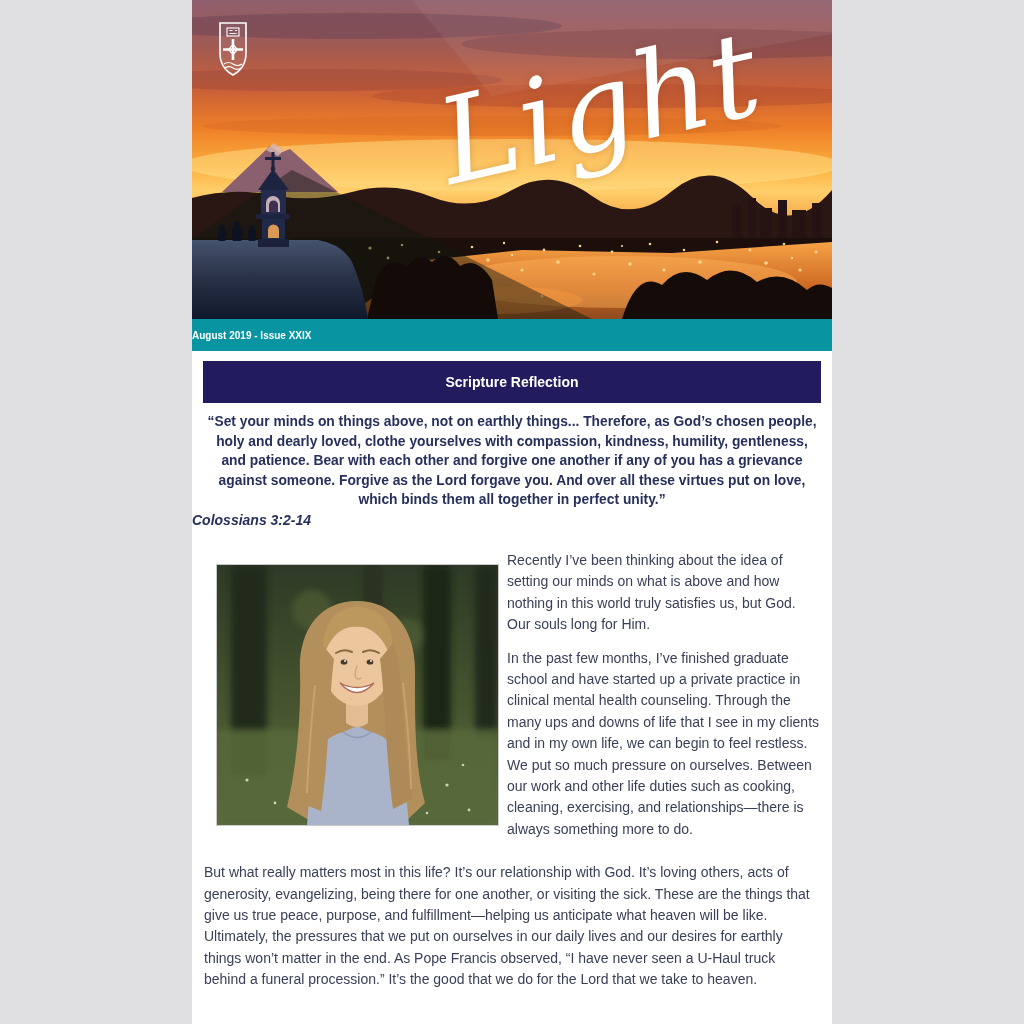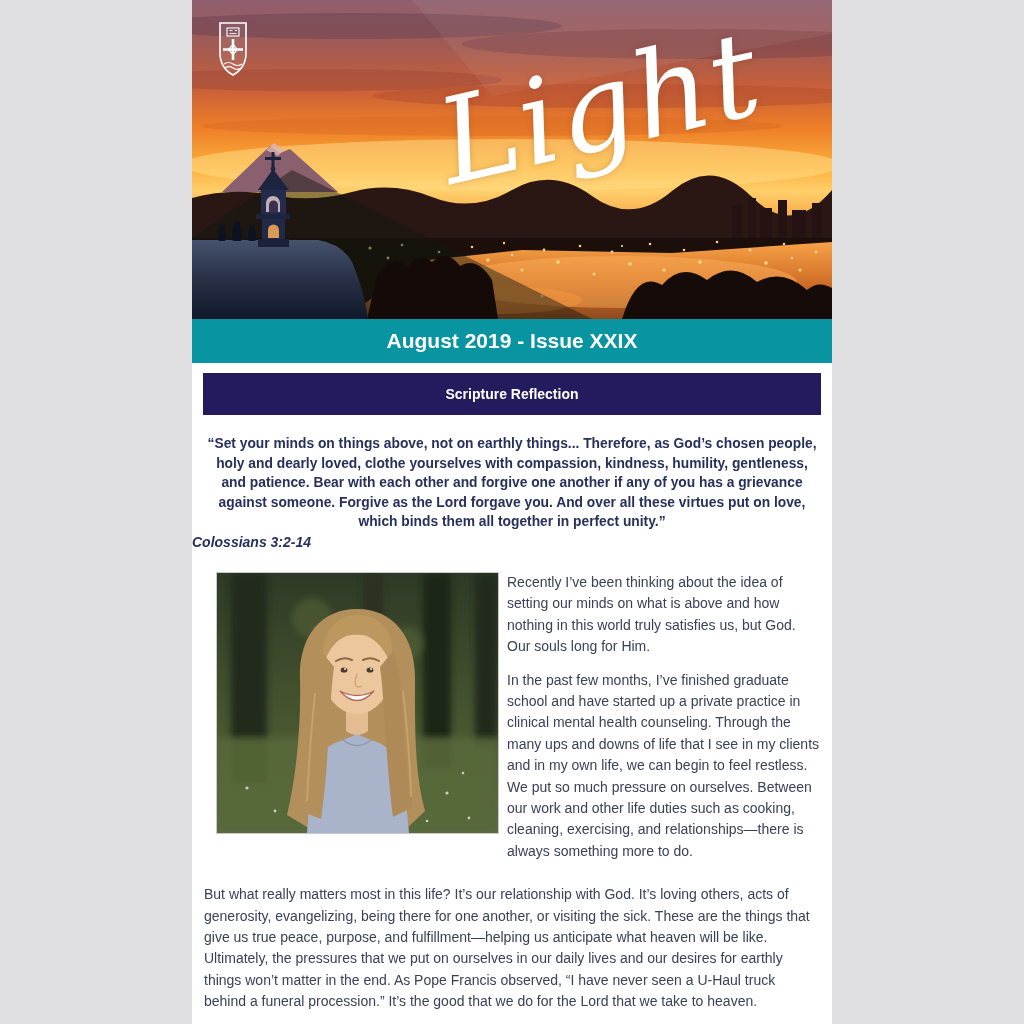--- a/index.html
+++ b/index.html
@@ -16,35 +16,35 @@
   .logo-line2 { font-size:28px; }
   .logo-of { font-style:italic; font-size:19px; margin-right:4px; }
   .masthead-script { position:absolute; left:244px; top:28px; width:420px;
       font-family:"DejaVu Serif", serif; font-style:italic; font-weight:400;
       font-size:118px; color:#ffffff; transform:rotate(-13deg); letter-spacing:2px;
       text-shadow:0 0 6px rgba(120,60,20,0.25); }
   .masthead-sub { position:absolute; left:420px; top:186px;
       font-size:27px; font-weight:400; color:#fdfbf6; letter-spacing:1px; }
 
   
-  .issue-bar { height:44px; display:flex; align-items:center; justify-content:center;
-      font-size:21px; font-weight:bold; }
+  .issue-bar { height:32px; display:flex; align-items:center; justify-content:flex-start;
+      font-size:10px; font-weight:bold; }
   .gap { height:10px; background:#fff; }
   .section-banner { margin:0 11px; height:42px; display:flex; align-items:center; justify-content:center;
       font-size:14px; font-weight:bold;text-align:right; }
 
   
-  .scripture-quote { margin:19px 14px 0 14px; text-align:center; font-weight:bold;
+  .scripture-quote { margin:9px 14px 0 14px; text-align:center; font-weight:bold;
       font-size:13.8px; line-height:19.6px; color:#27305c; }
   .scripture-ref { margin-top:2px; font-weight:bold; font-style:italic;
       font-size:14px; color:#27305c; }
 
   
   .article { padding:22px 12px 0 12px; color:#3a4058; }
-  .article-top { display:flex; align-items:flex-start; }
+  .article-top { display:flex; align-items:center; }
   .portrait-frame { margin-left:12px; margin-right:8px; width:283px; height:262px;
       border:1px solid #c9c9c9; background:#3c4a2e; flex:0 0 auto; }
   .article-col { width:316px; }
   .article p { font-size:14px; line-height:21.4px; }
   .article-col p + p { margin-top:12px; }
   .para-below { margin-top:22px; padding:0 0 0 0; }
 </style>
 </head>
 <body>
 

